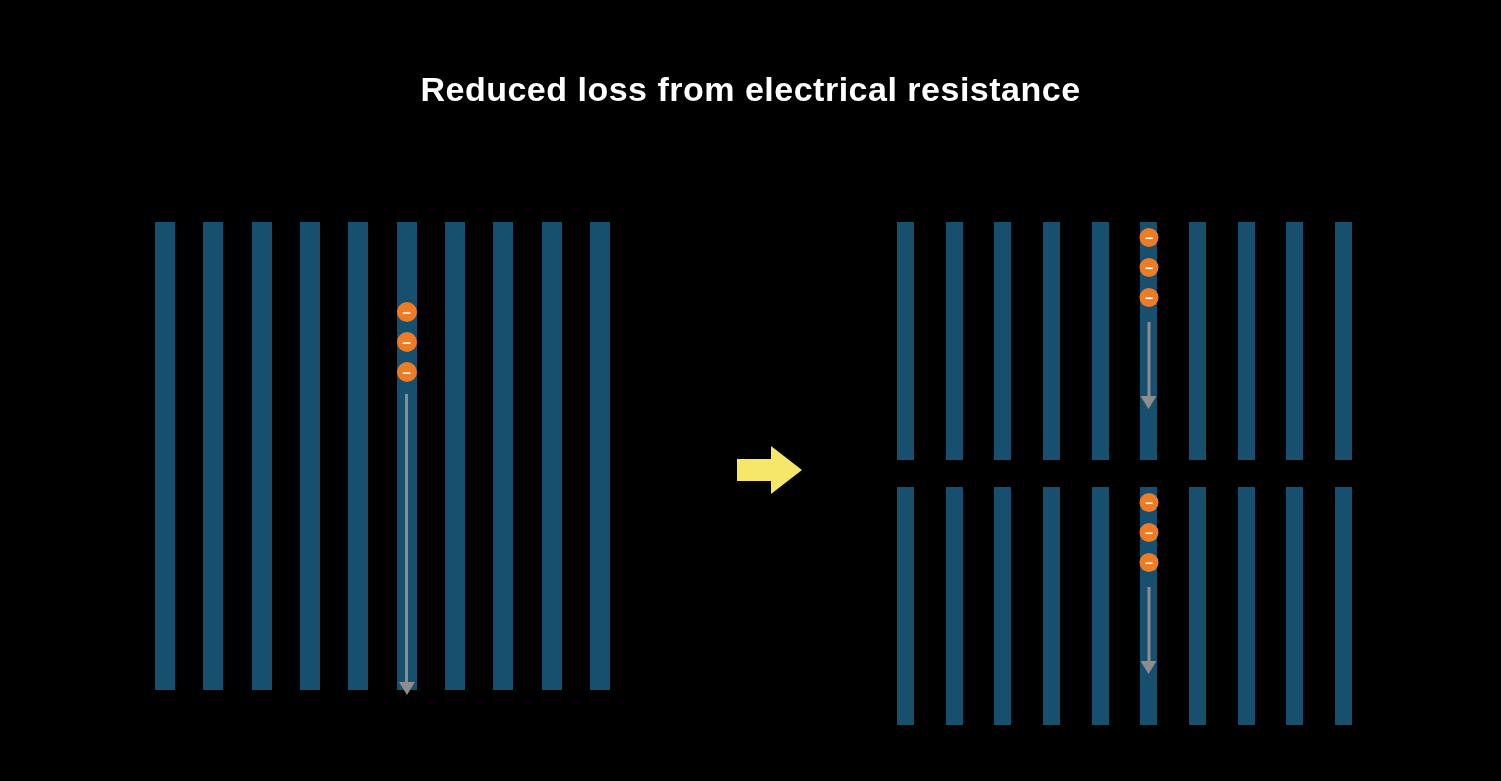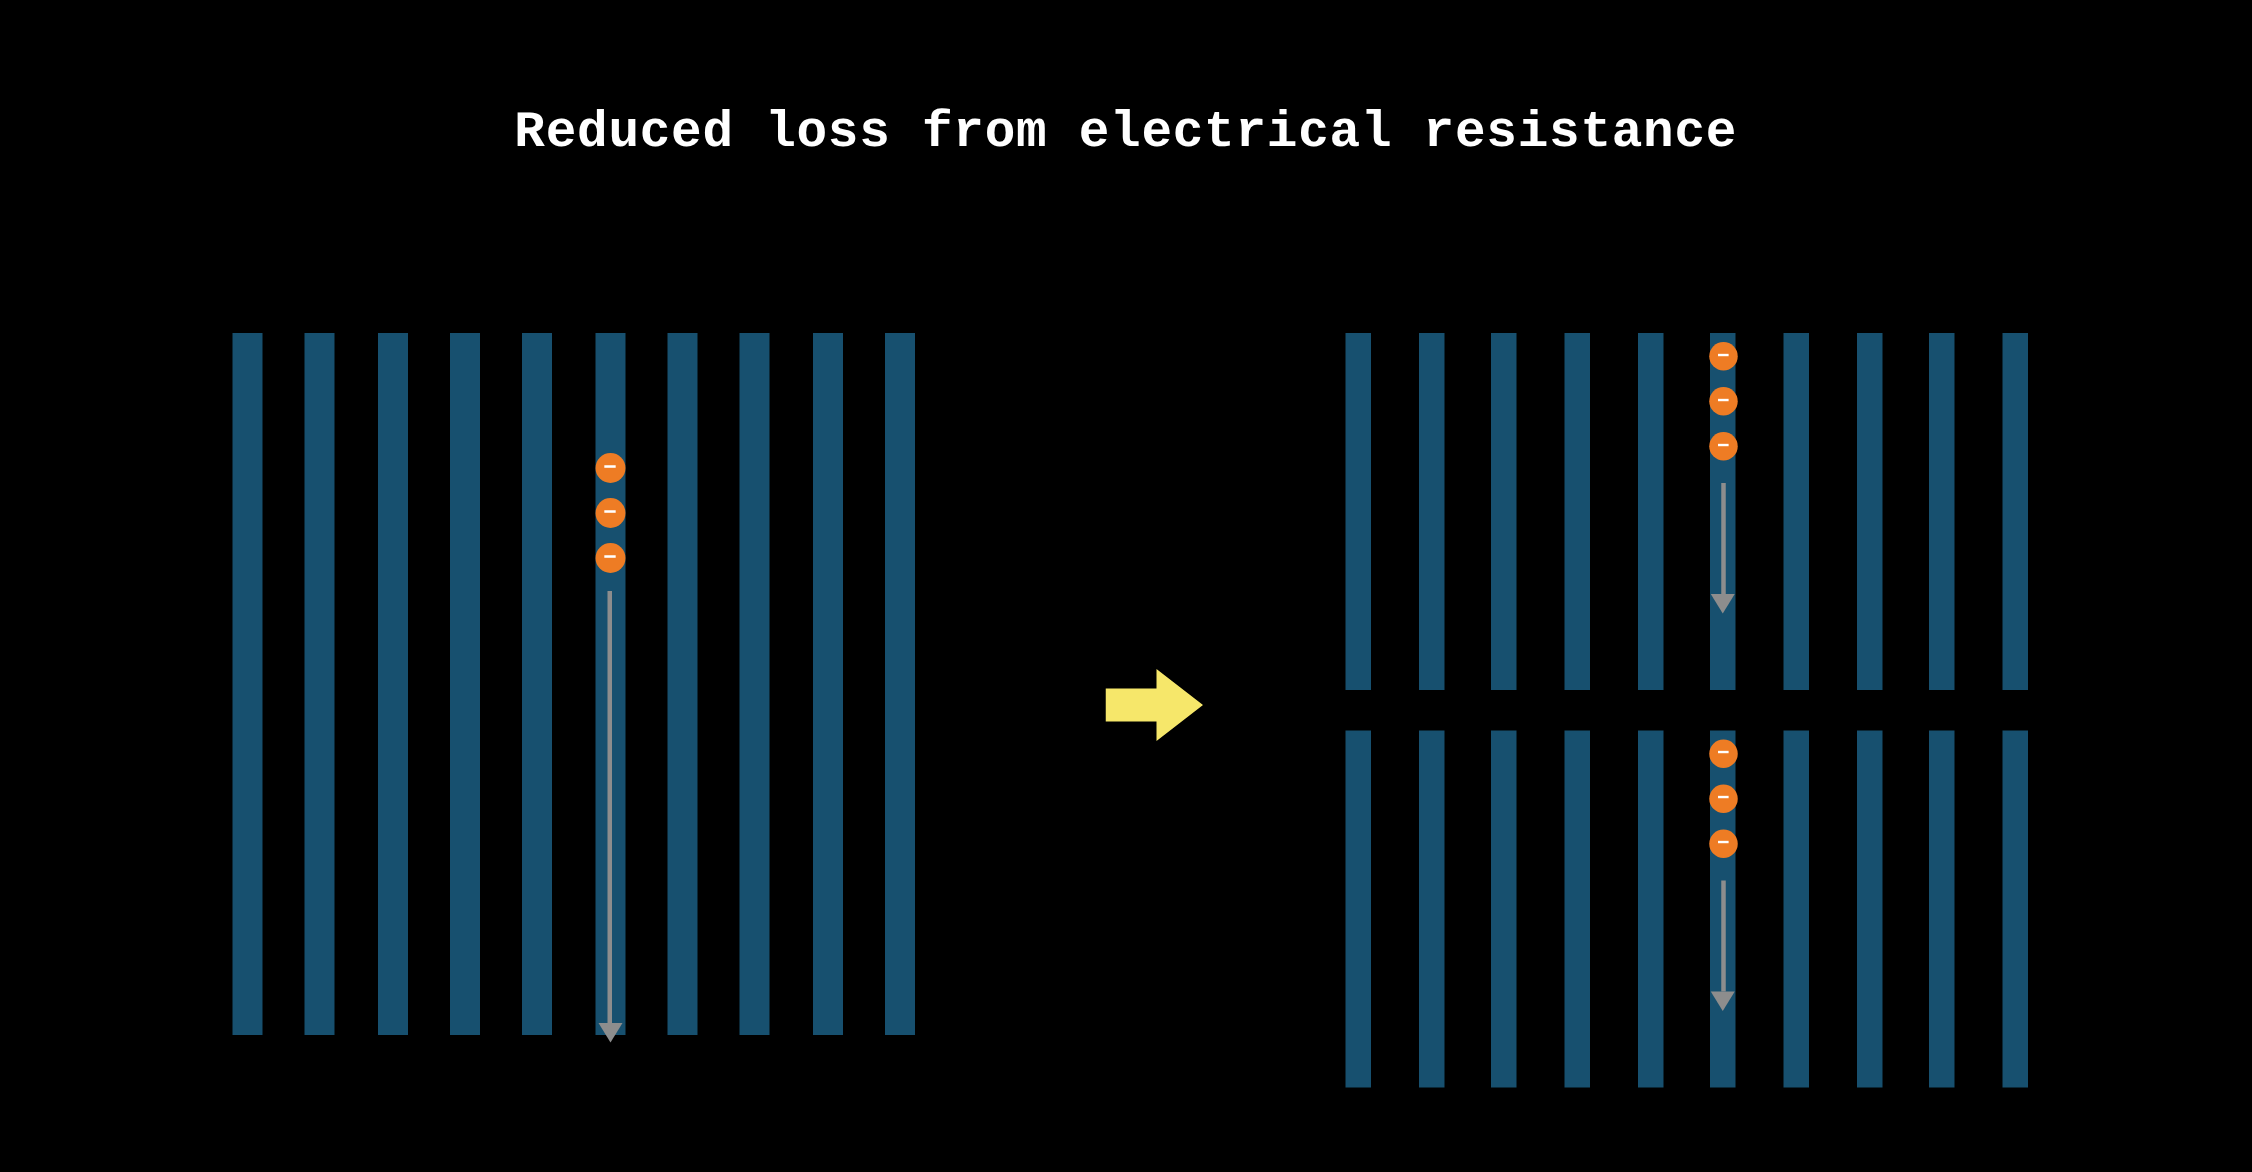--- a/index.html
+++ b/index.html
@@ -7,21 +7,20 @@
     padding: 0;
     background: #000;
     font-family: "Liberation Sans", sans-serif;
   }
   .canvas {
     position: relative;
     width: 1501px;
     height: 771px;
     background: var(--background, #000);
     overflow: hidden;
-    font-family: Liberation Mono, monospace;
   }
   .title {
     position: absolute;
     top: 70px;
     left: 0;
     width: 100%;
     margin: 0;
     text-align: center;
     color: var(--title, #fff);
     font-size: 34px;

